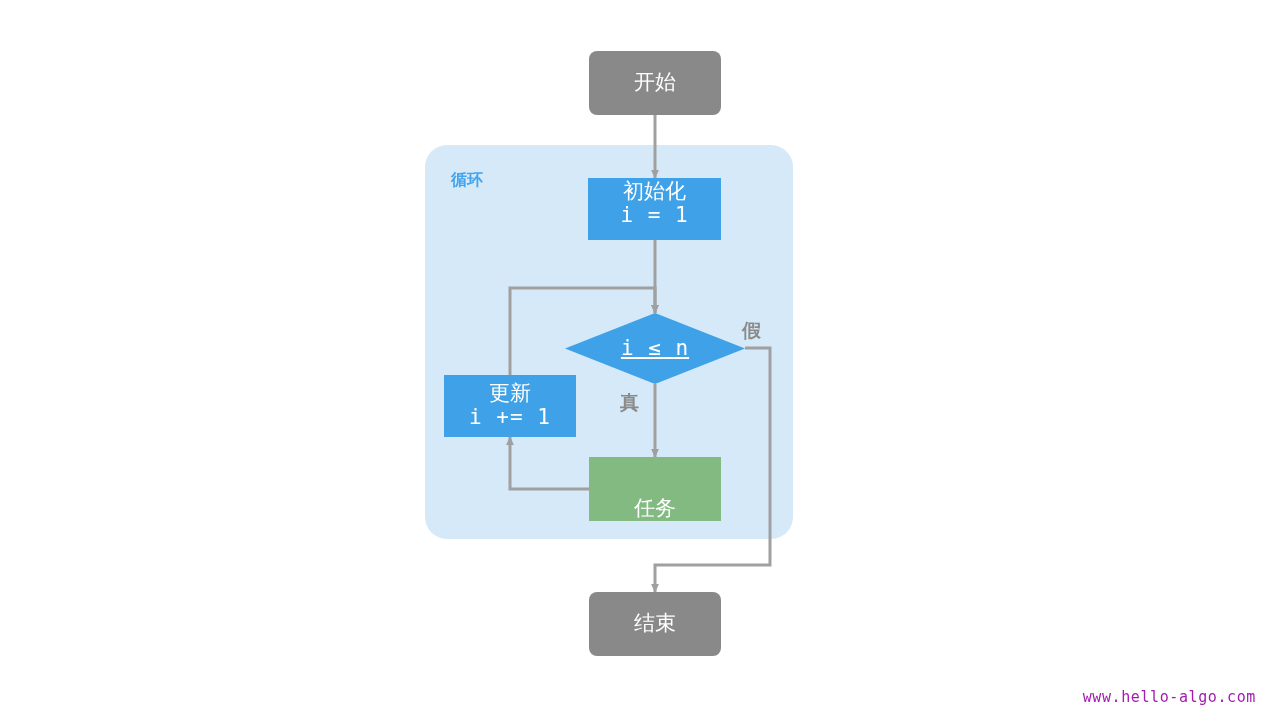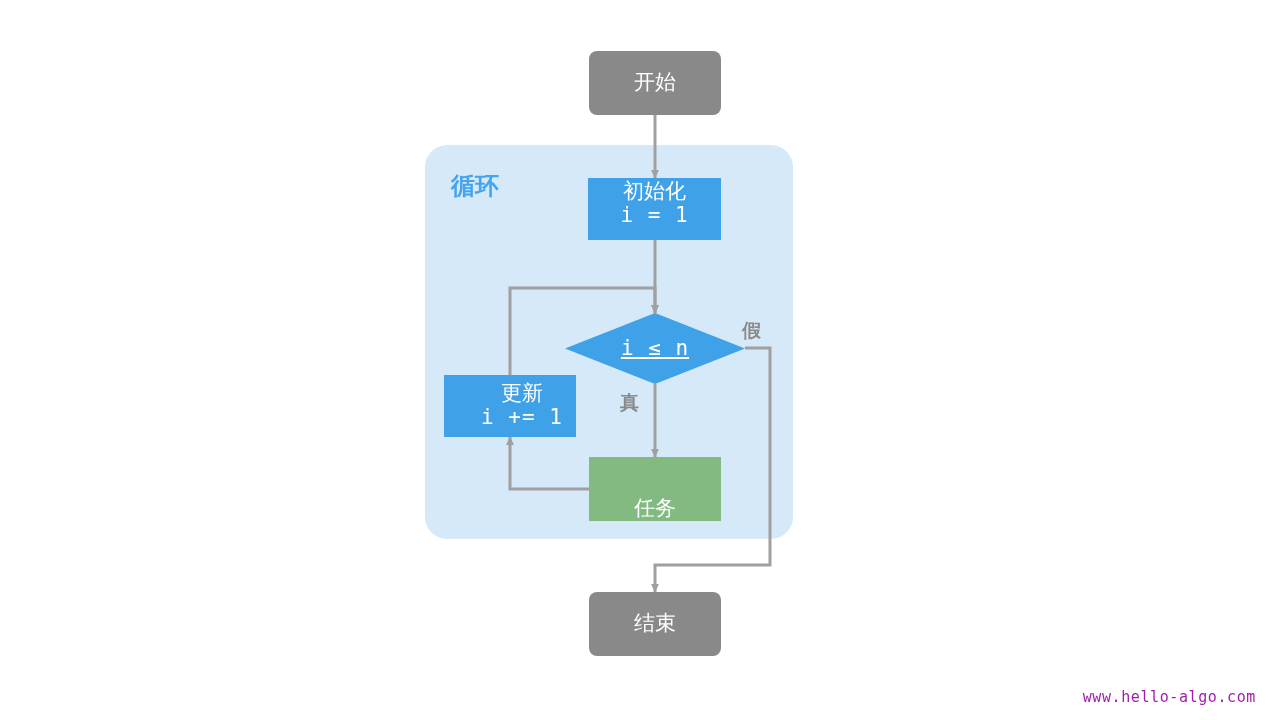--- a/index.html
+++ b/index.html
@@ -39,21 +39,21 @@
   }
   .mono {
     font-family: "DejaVu Sans Mono", "Liberation Mono", monospace;
     font-size: 21px;
     letter-spacing: 1px;
   }
   .group-title {
     position: absolute;
     color: #44A4EE;
     font-family: "DejaVu Sans", "Liberation Sans", sans-serif;
-    font-size: 24px;
+    font-size: 16px;
     font-weight: bold;
   }
   .edge-label {
     position: absolute;
     color: #8A8A8A;
     font-family: "DejaVu Sans", "Liberation Sans", sans-serif;
     font-size: 19px;
     font-weight: bold;
   }
   .watermark {
@@ -102,21 +102,21 @@
       <div class="node-label" style="left: 589px; top: 51px; width: 132px; height: 64px;">
         <span class="cjk">开始</span>
       </div>
       <div class="node-label" style="left: 588px; top: 178px; width: 133px; height: 52px;">
         <span class="cjk">初始化</span>
         <span class="mono">i = 1</span>
       </div>
       <div class="node-label" style="left: 565px; top: 313px; width: 180px; height: 71px; text-decoration: underline;">
         <span class="mono">i ≤ n</span>
       </div>
-      <div class="node-label" style="left: 456px; top: 375px; width: 132px; height: 62px;">
+      <div class="node-label" style="left: 444px; top: 375px; width: 132px; height: 62px;">
         <span class="cjk">更新</span>
         <span class="mono">i += 1</span>
       </div>
       <div class="node-label" style="left: 589px; top: 457px; width: 132px; height: 64px; margin-top: 20px;">
         <span class="cjk">任务</span>
       </div>
       <div class="node-label" style="left: 589px; top: 592px; width: 132px; height: 64px;">
         <span class="cjk">结束</span>
       </div>
     </div>

